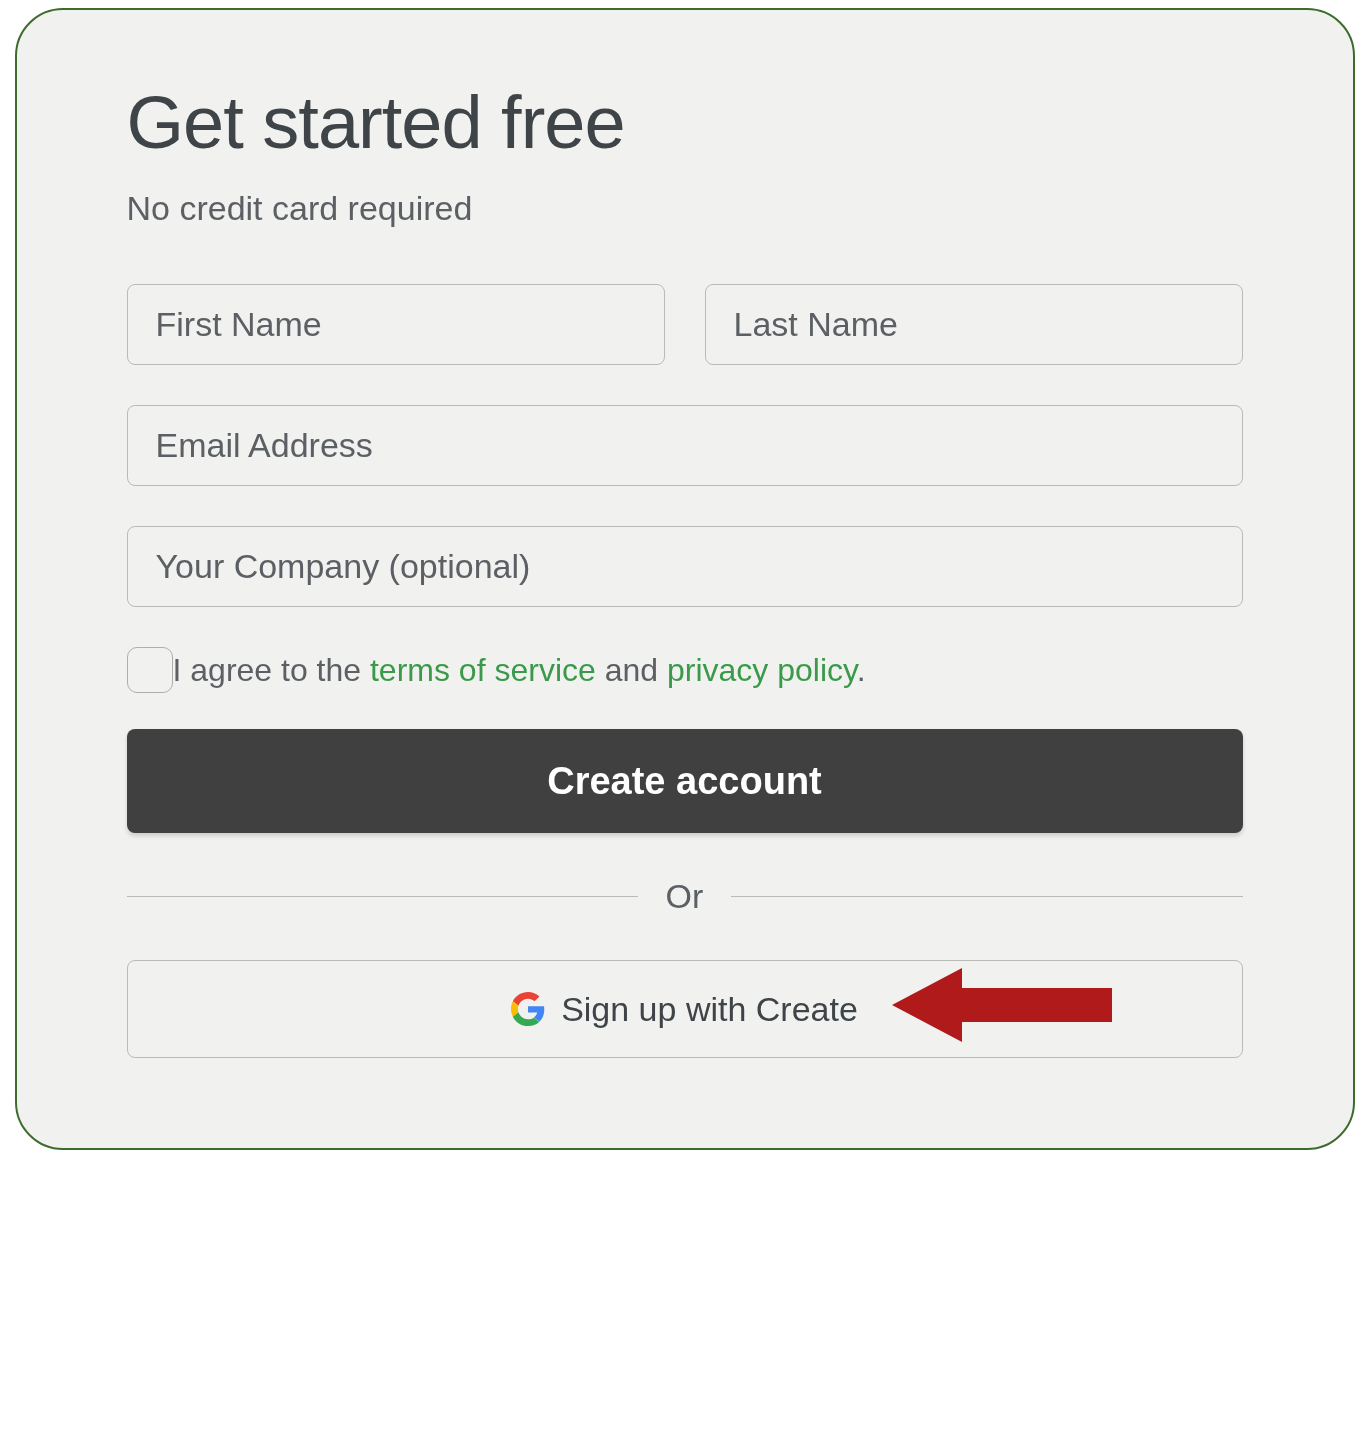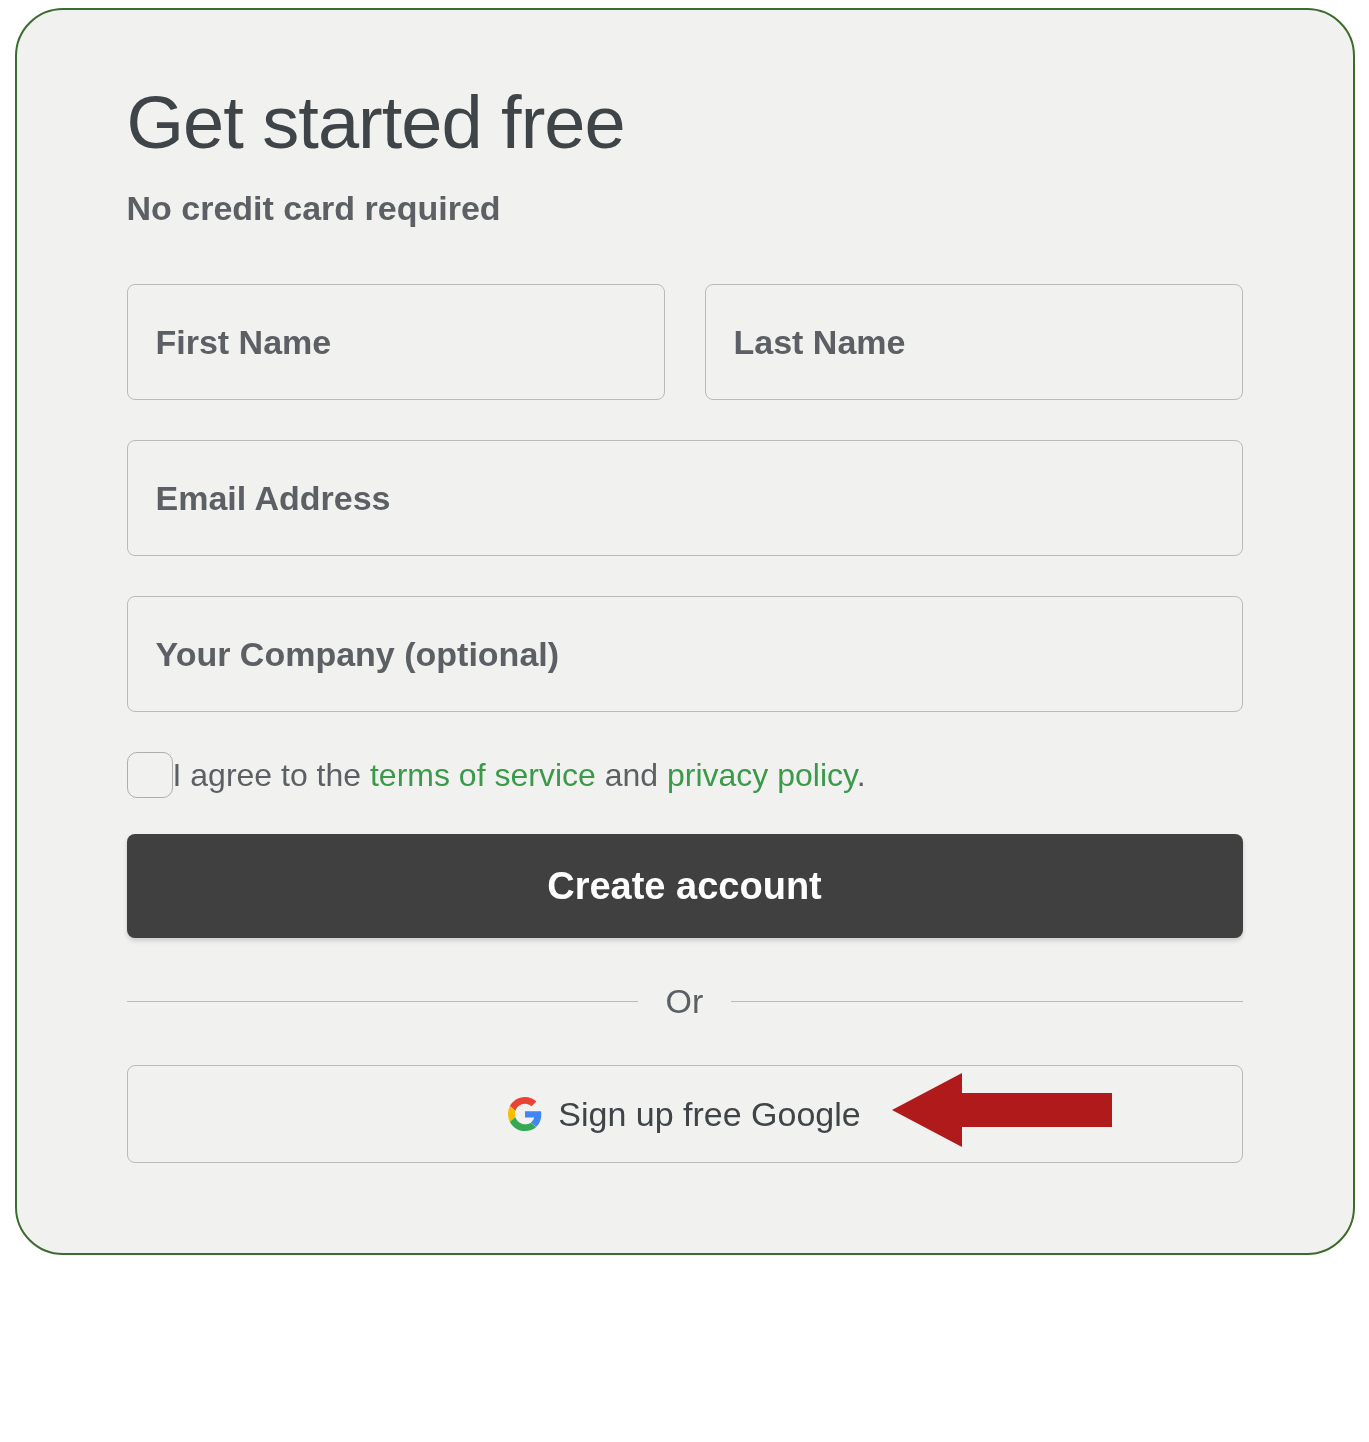--- a/index.html
+++ b/index.html
@@ -27,38 +27,38 @@
       font-size: 74px;
       font-weight: 500;
       color: #3f4448;
       margin: 0 0 24px 0;
       letter-spacing: -1px;
     }
     .subtitle {
       font-size: 34px;
       color: #5c6064;
       margin: 0 0 56px 0;
-      font-weight: 700;
+      font-weight: 400;
     }
     .row {
       display: flex;
       gap: 40px;
       margin-bottom: 40px;
     }
     .input-field {
       flex: 1;
-      height: 116px;
+      height: 81px;
       border: 1.5px solid #b9bbb8;
       border-radius: 8px;
       background: #f1f2f0;
       font-size: 34px;
       color: #5c6064;
       padding: 0 28px;
       outline: none;
-      font-weight: 700;
+      font-weight: 400;
     }
     .input-field::placeholder {
       color: #5c6064;
     }
     .full {
       width: 100%;
     }
     .password-wrap {
       position: relative;
       width: 100%;
@@ -193,21 +193,21 @@
 
   <button class="google-btn">
     <span class="google-icon">
       <svg viewBox="0 0 48 48" width="34" height="34">
         <path fill="#EA4335" d="M24 9.5c3.54 0 6.72 1.22 9.23 3.61l6.86-6.86C35.88 2.4 30.3 0 24 0 14.62 0 6.51 5.38 2.56 13.22l7.98 6.19C12.43 13.72 17.74 9.5 24 9.5z"></path>
         <path fill="#4285F4" d="M46.98 24.55c0-1.57-.14-3.09-.4-4.55H24v9.02h12.94c-.56 2.9-2.24 5.36-4.77 7.02l7.73 6c4.51-4.16 7.08-10.3 7.08-17.49z"></path>
         <path fill="#FBBC05" d="M10.53 28.59c-.48-1.45-.76-2.99-.76-4.59s.27-3.14.76-4.59l-7.98-6.19C.92 16.46 0 20.12 0 24c0 3.88.92 7.54 2.56 10.78l7.97-6.19z"></path>
         <path fill="#34A853" d="M24 48c6.48 0 11.93-2.13 15.89-5.81l-7.73-6c-2.15 1.45-4.92 2.3-8.16 2.3-6.26 0-11.57-4.22-13.47-9.91l-7.98 6.19C6.51 42.62 14.62 48 24 48z"></path>
       </svg>
     </span>
-    <span>Sign up free Google</span>
+    <span>Sign up with Create</span>
     <span class="arrow-annotation">
       <svg width="220" height="90" viewBox="0 0 220 90">
         <polygon points="0,45 70,8 70,28 220,28 220,62 70,62 70,82" fill="#b01a1a"></polygon>
       </svg>
     </span>
   </button>
 
 </div>
 
 </body></html>

